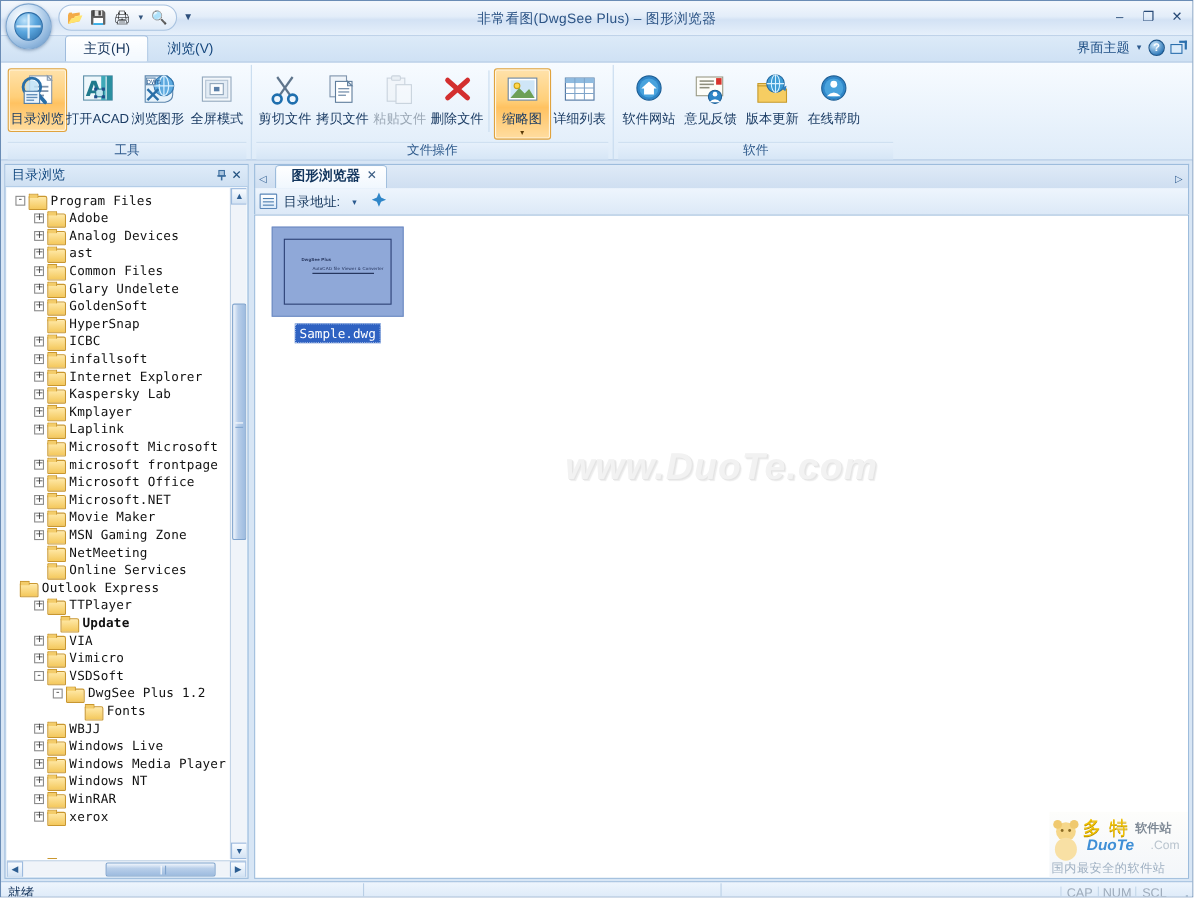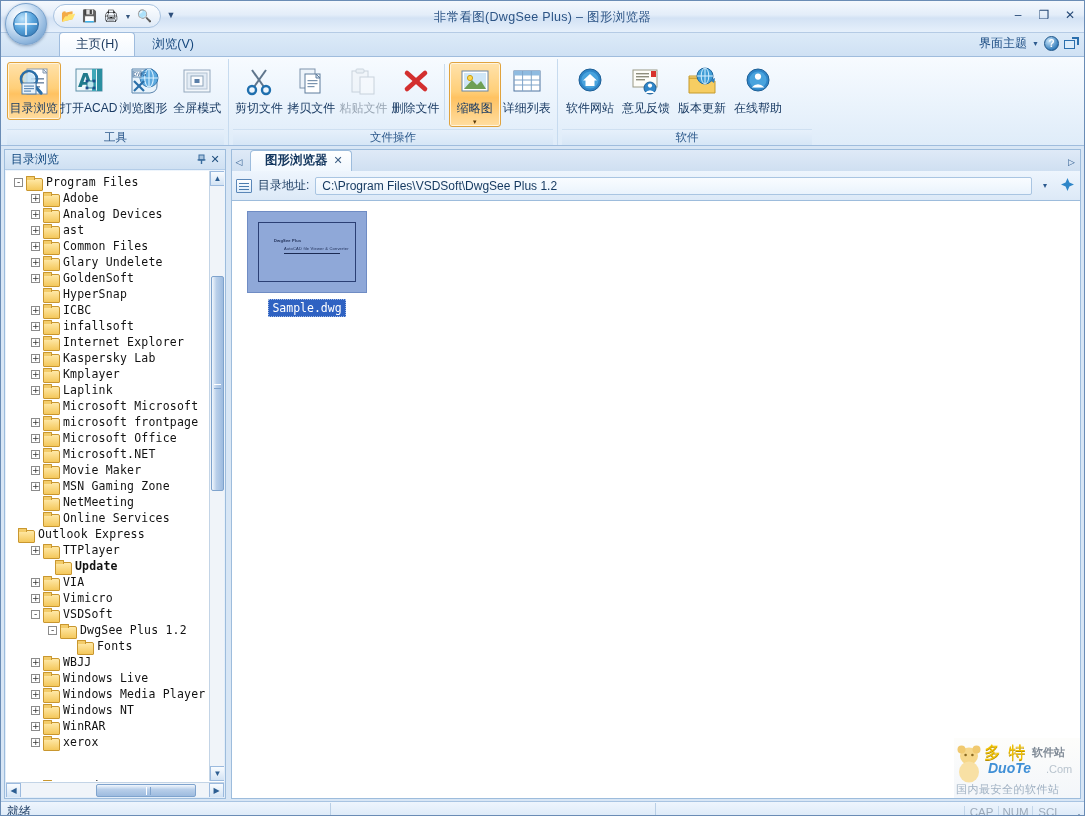--- a/index.html
+++ b/index.html
@@ -263,21 +263,21 @@
     background: linear-gradient(#ffffff, #f0f7fe);
     border: 1px solid #9dbcdc; border-bottom: none;
     border-radius: 4px 4px 0 0;
     font-size: 12.5px; font-weight: bold; color: #13365e;
     line-height: 15px;
   }
   .dtab .x { font-size: 11px; font-weight: normal; color: #3b5d84; }
   .doctabs .right-caret { position: absolute; right: 5px; bottom: 4px; font-size: 9px; color: #2c5a8e; }
 
   .addrbar {
-    height: 29px; display: flex; align-items: center; gap: 6px;
+    height: 24px; display: flex; align-items: center; gap: 6px;
     padding: 0 4px;
     background: linear-gradient(#eef5fd, #dce9f7);
     border: 1px solid #9dbcdc; border-top: none; border-bottom: none;
   }
   .addr-ico {
     width: 16px; height: 14px; position: relative;
     background: linear-gradient(#ffffff,#dcebfa);
     border: 1px solid #5b87b8; border-radius: 1px;
   }
   .addr-ico i { position:absolute; left:2px; height:1px; background:#4a7cae; width:10px; }
@@ -881,40 +881,40 @@
         <span class="right-caret">▷</span>
       </div>
 
       <div class="addrbar">
         <span class="addr-ico">
           <i style="top:3px;"></i>
             <i style="top:6px;"></i>
             <i style="top:9px;"></i>
         </span>
         <span class="addr-label">目录地址:</span>
-        <span class="addr-input" title="目录地址">C:\Program Files\VSDSoft\DwgSee Plus 1.2</span>
         <span class="addr-caret">▾</span>
         <span class="addr-go">
           <svg width="15" height="15" viewBox="0 0 15 15">
             <path d="M7.5 1 L9.4 5.6 L14 7.5 L9.4 9.4 L7.5 14 L5.6 9.4 L1 7.5 L5.6 5.6 Z" fill="#2f86c8"></path>
           </svg>
         </span>
       </div>
 
       <div class="filepane">
         <div class="thumb-item">
           <div class="thumb-box">
             <div class="thumb-inner"></div>
             <div class="thumb-text1">DwgSee Plus</div>
             <div class="thumb-text2">AutoCAD file Viewer &amp; Converter</div>
             <div class="thumb-rule"></div>
           </div>
           <div class="thumb-label">Sample.dwg</div>
         </div>
 
+        <div class="watermark">www.DuoTe.com</div>
 
         <div class="corner-ad">
           <span class="ad-bear">
             <svg width="26" height="40" viewBox="0 0 26 40">
               <ellipse cx="13" cy="12" rx="9" ry="8.5" fill="#f6d78a"></ellipse>
               <circle cx="5.5" cy="5.5" r="4" fill="#f0c96f"></circle>
               <circle cx="20.5" cy="5.5" r="4" fill="#f0c96f"></circle>
               <ellipse cx="13" cy="28" rx="10" ry="10.5" fill="#f8e0a4"></ellipse>
               <circle cx="9.6" cy="11" r="1.3" fill="#8a6a22"></circle>
               <circle cx="16.4" cy="11" r="1.3" fill="#8a6a22"></circle>

